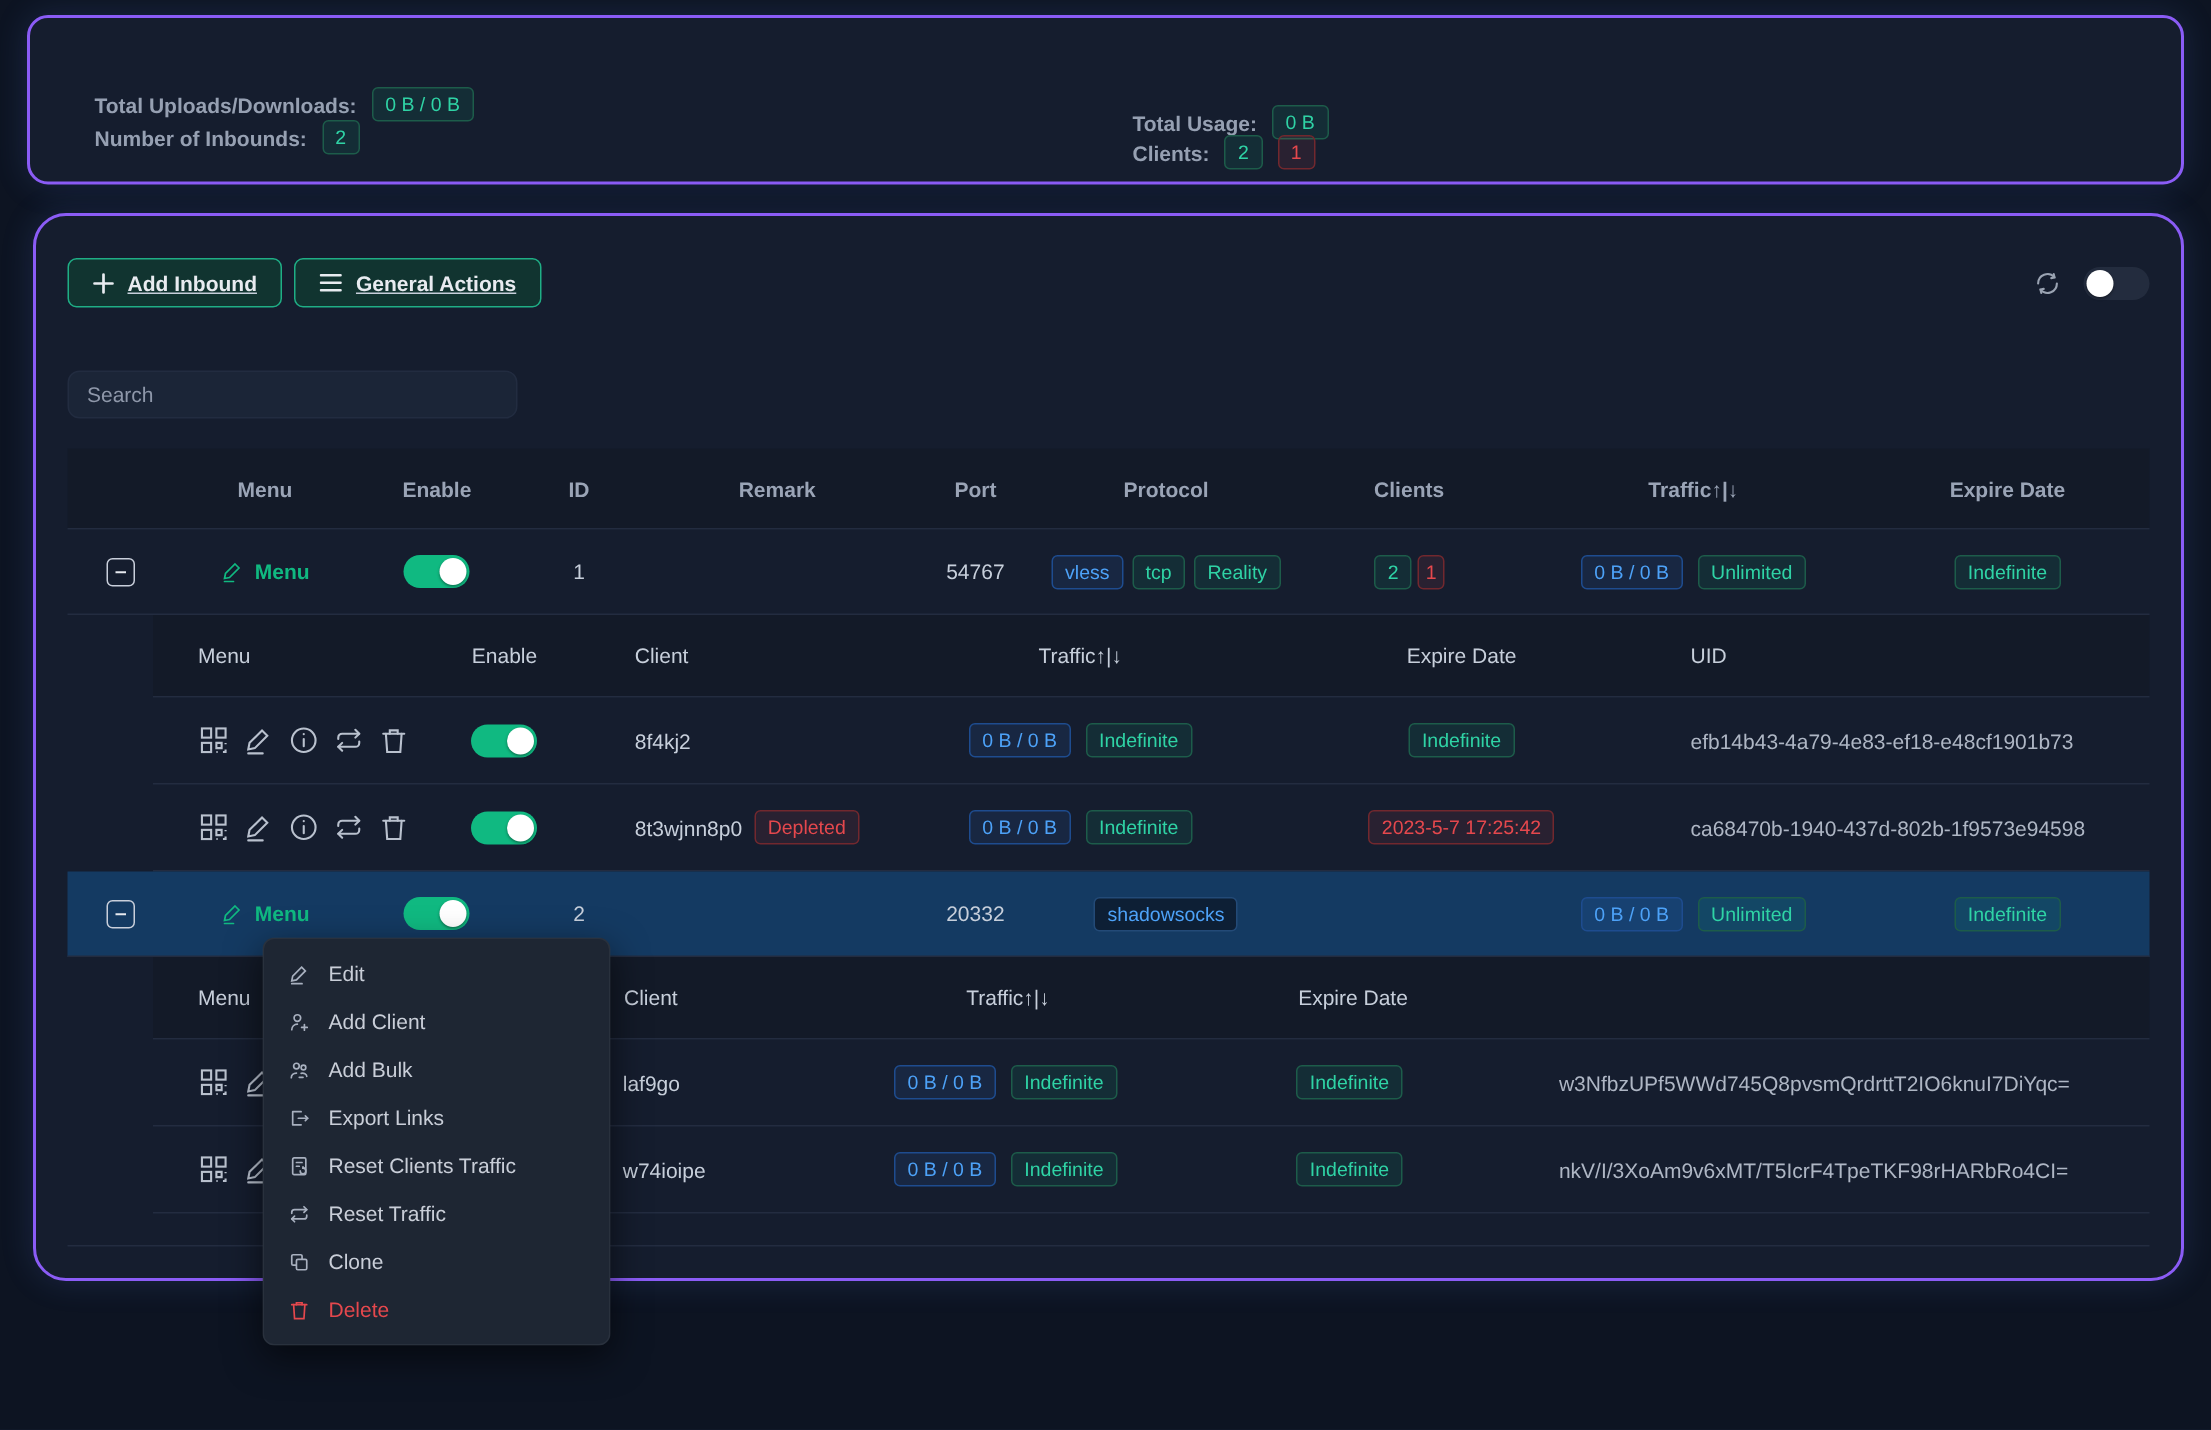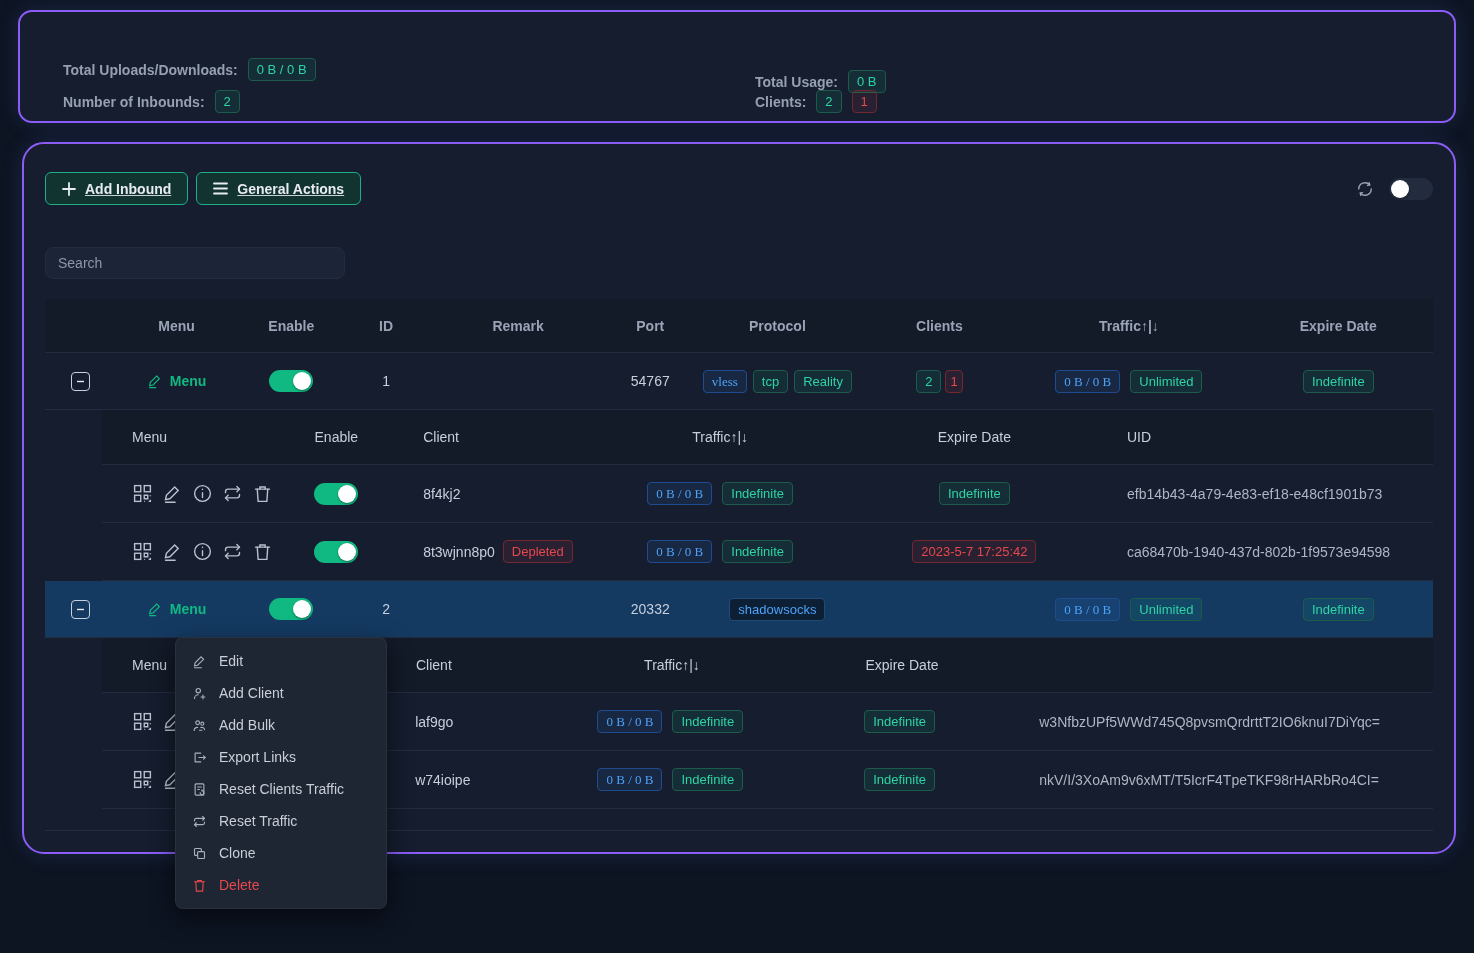--- a/index.html
+++ b/index.html
@@ -18,21 +18,21 @@
   #stats-card { left:18px; top:10px; width:1438px; height:113px; border-radius:14px; }
   .stat-row { position:absolute; display:flex; align-items:center; gap:10px; }
   .stat-label { color:#96a0b2; font-weight:700; }
   
   .badge {
     display:inline-flex; align-items:center; justify-content:center;
     padding:2px 8px; border-radius:4px; font-size:13px; line-height:17px;
     border:1px solid transparent; white-space:nowrap;
   }
   .badge.g { color:#2fd3a5; background:rgba(16,185,129,0.10); border-color:#1d5c4a; }
-  .badge.b { color:#4da2f8; background:rgba(59,130,246,0.10); border-color:#1e4c8f;font-family:Liberation Serif, serif; }
+  .badge.b { color:#4da2f8; background:rgba(59,130,246,0.10); border-color:#1e4c8f; }
   .badge.r { color:#e5484d; background:rgba(229,72,77,0.10); border-color:#72282e; }
   .badge.dark-b { color:#4da2f8; background:#0d1f35; border-color:#234a77; }
   
   #main-card { left:22px; top:142px; width:1434px; height:712px; border-radius:22px; padding:28px 21px 0 21px; }
   .toolbar { display:flex; align-items:center; height:33px;text-decoration:underline; }
   .btn {
     display:inline-flex; align-items:center; gap:9px; height:33px; padding:0 16px;
     background:#113430; border:1px solid #1fae85; border-radius:6px;
     color:#e8ebf0; font-weight:600; font-size:14px; cursor:pointer;
   }
@@ -73,38 +73,38 @@
     width:19px; height:19px; border:1px solid #c9cfdb; border-radius:4px; background:transparent;
     display:inline-flex; align-items:center; justify-content:center; color:#e7eaf0; cursor:pointer;
   }
   .menu-link { display:inline-flex; align-items:center; gap:7px; color:#10b981; font-weight:600; cursor:pointer; }
   .menu-link svg { stroke:#10b981; }
   .action-icons { display:flex; align-items:center; gap:9px; color:#b9c1ce; }
   .action-icons .icon-btn { color:#b9c1ce; }
   .mono-dim { color:#aeb6c4; }
   
   #context-menu {
-    position:absolute; left:175px; top:625px; width:212px; z-index:10;
+    position:absolute; left:175px; top:625px; width:232px; z-index:10;
     background:#1e2633; border:1px solid rgba(255,255,255,0.05); border-radius:8px;
-    box-shadow:0 8px 24px rgba(0,0,0,0.55); padding:7px 0;margin-top:12px;
+    box-shadow:0 8px 24px rgba(0,0,0,0.55); padding:7px 0;
   }
   .menu-item { display:flex; align-items:center; gap:12px; height:32px; padding:0 16px; color:#c9ced8; cursor:pointer; }
   .menu-item .mi-icon { display:inline-flex; color:#a8b0bf; }
   .menu-item.danger, .menu-item.danger .mi-icon { color:#e5484d; }
   svg { display:block; }
 </style>
 </head>
 <body>
 
 <div class="card" id="stats-card">
   <div class="stat-row" style="left:43px; top:46px;">
     <span class="stat-label">Total Uploads/Downloads:</span>
     <span class="badge g">0 B / 0 B</span>
   </div>
-  <div class="stat-row" style="left:43px; top:78px;">
+  <div class="stat-row" style="left:43px; top:68px;">
     <span class="stat-label">Number of Inbounds:</span>
     <span class="badge g">2</span>
   </div>
   <div class="stat-row" style="left:735px; top:58px;">
     <span class="stat-label">Total Usage:</span>
     <span class="badge g">0 B</span>
   </div>
   <div class="stat-row" style="left:735px; top:78px;">
     <span class="stat-label">Clients:</span>
     <span class="badge g">2</span>

